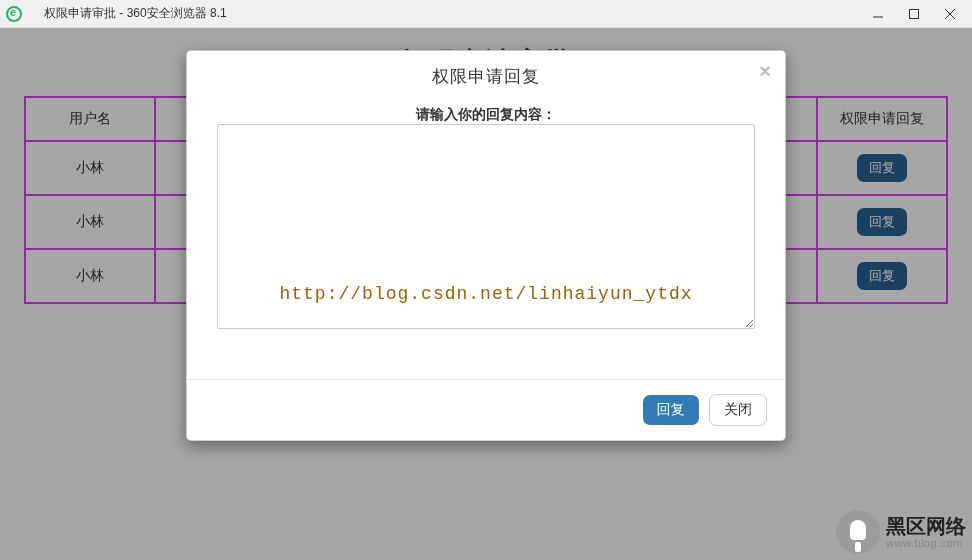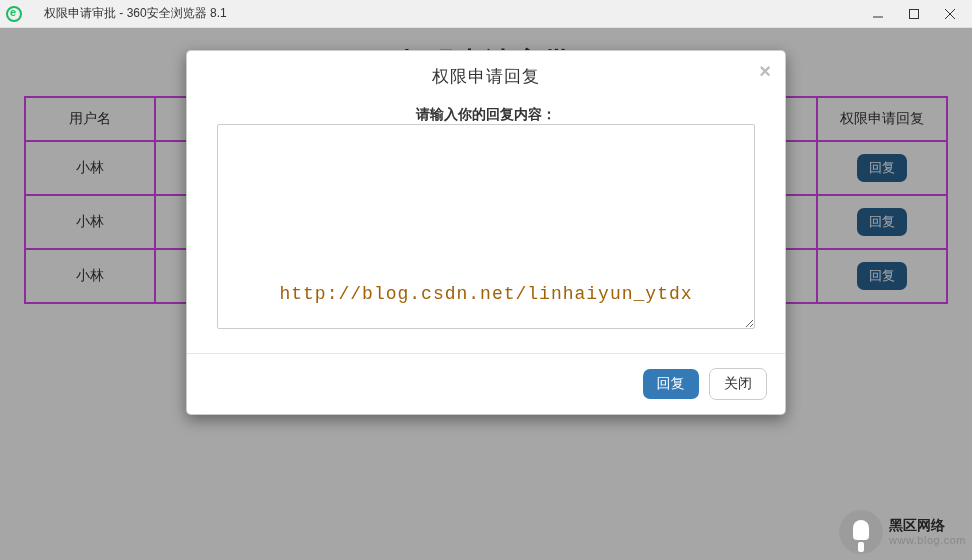--- a/index.html
+++ b/index.html
@@ -132,20 +132,21 @@
       border-radius: 2px;
       resize: both;
       padding: 6px;
       font-size: 13px;
       font-family: inherit;
     }
     .modal-footer {
       padding: 14px 18px;
       border-top: 1px solid #e5e5e5;
       text-align: right;
+      margin-top: 26px;
     }
     .modal-footer .btn + .btn { margin-left: 6px; }
     .watermark-text {
       position: absolute;
       top: 284px; left: 50%;
       transform: translateX(-50%);
       font-family: "Courier New", monospace;
       font-size: 18px;
       color: #a16207;
       letter-spacing: 1px;
@@ -164,21 +165,21 @@
     .brand-bubble::after{
       content:""; position:absolute; width:16px; height:20px;
       background:#fff; border-radius:8px 8px 4px 4px;
       top:10px; left:14px;
     }
     .brand-bubble::before{
       content:""; position:absolute; width:6px; height:10px;
       background:#fff; bottom:2px; left:19px; border-radius:2px;
     }
     .brand-txt { display:flex; flex-direction:column; line-height:1.1;}
-    .brand-cn{ font-size:14px; font-weight:bold; color:#222;}
+    .brand-cn{ font-size:20px; font-weight:bold; color:#222;}
     .brand-en{ font-size:11px; color:#888; letter-spacing:0.5px;}
   </style>
 </head>
 <body>
 
 <div class="browser-chrome">
   <div class="chrome-left">
     <div class="browser-icon"></div>
     <span class="window-title">权限申请审批 - 360安全浏览器 8.1</span>
   </div>

